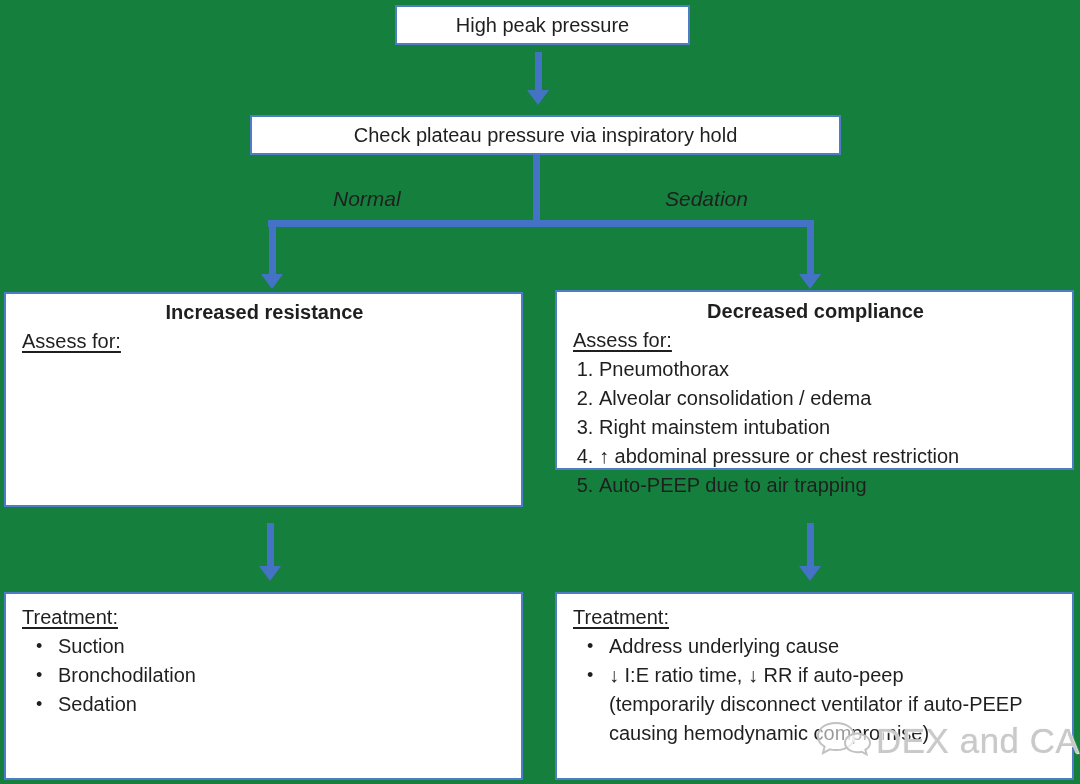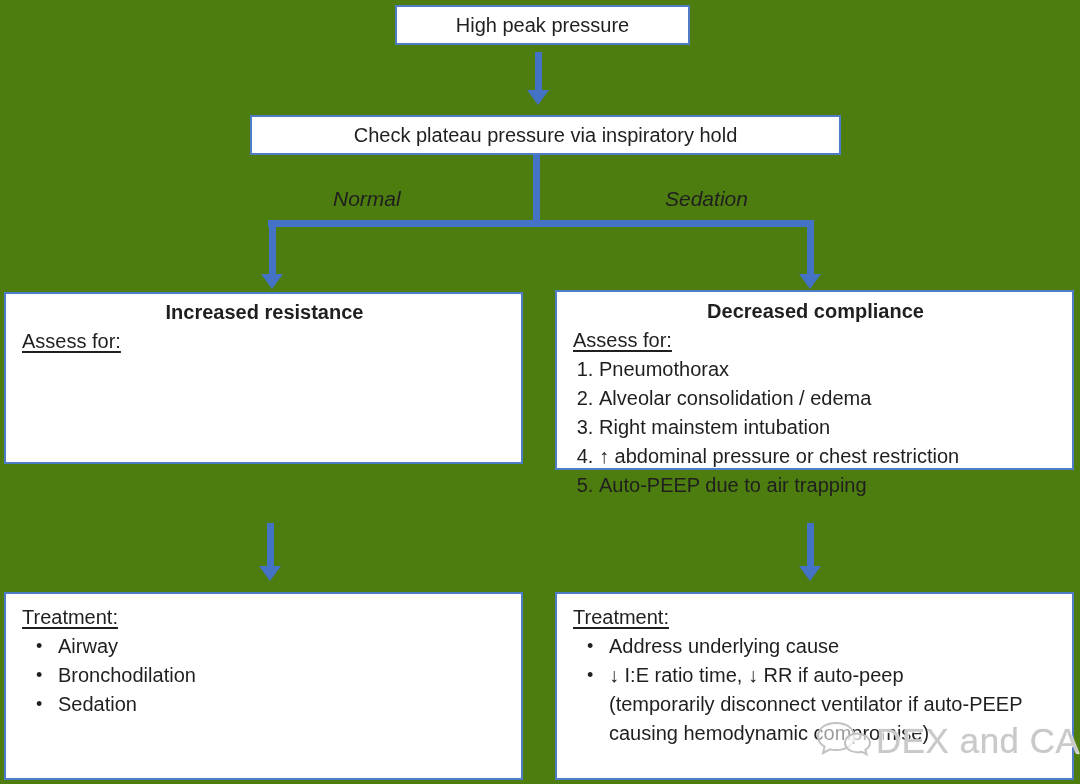--- a/index.html
+++ b/index.html
@@ -12,38 +12,38 @@
   html, body {
     margin: 0; padding: 0;
     background: #ffffff;
     font-family: "Liberation Sans", "DejaVu Sans", sans-serif;
     color: var(--text);
   }
   .canvas {
     position: relative;
     width: 1080px;
     height: 784px;
-    background: #4d7c0f;
+    background: #15803d;
     overflow: hidden;
   }
   
   .node {
     position: absolute;
     background: #ffffff;
     border: 2px solid var(--border);
     font-size: 20px;
   }
   .node.center {
     display: flex;
     align-items: center;
     justify-content: center;
   }
   #node-root     { left: 395px; top: 5px;   width: 295px; height: 40px; }
   #node-decision { left: 250px; top: 115px; width: 591px; height: 40px; }
-  #node-assess-left  { left: 4px;   top: 292px; width: 519px; height: 172px; padding: 4px 14px 0 16px; }
+  #node-assess-left  { left: 4px;   top: 292px; width: 519px; height: 215px; padding: 4px 14px 0 16px; }
   #node-assess-right { left: 555px; top: 290px; width: 519px; height: 180px; padding: 5px 14px 0 16px; }
   #node-treat-left   { left: 4px;   top: 592px; width: 519px; height: 188px; padding: 9px 14px 0 16px; }
   #node-treat-right  { left: 555px; top: 592px; width: 519px; height: 188px; padding: 9px 14px 0 16px; }
 
   .node-title {
     font-weight: 700;
     text-align: center;
     line-height: 29px;
   }
   .heading {
@@ -184,21 +184,21 @@
     <div class="head"></div>
   </div>
   <div class="arrow" id="arrow-mid-right">
     <div class="stem"></div>
     <div class="head"></div>
   </div>
 
   <div class="node" id="node-treat-left">
     <div class="heading">Treatment:</div>
     <ul class="bullets">
-        <li>Airway</li>
+        <li>Suction</li>
         <li>Bronchodilation</li>
         <li>Sedation</li>
       </ul>
   </div>
 
   <div class="node" id="node-treat-right">
     <div class="heading">Treatment:</div>
     <ul class="bullets">
         <li>Address underlying cause</li>
         <li>↓ I:E ratio time, ↓ RR if auto-peep

